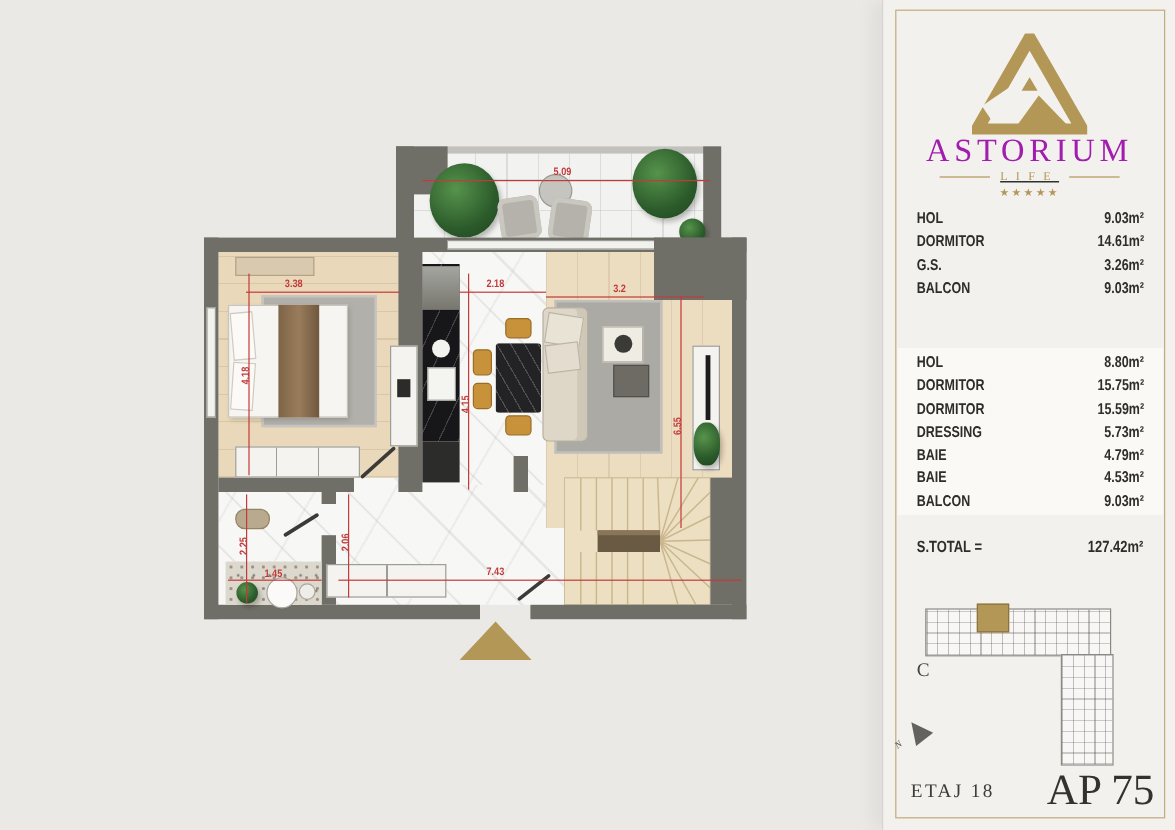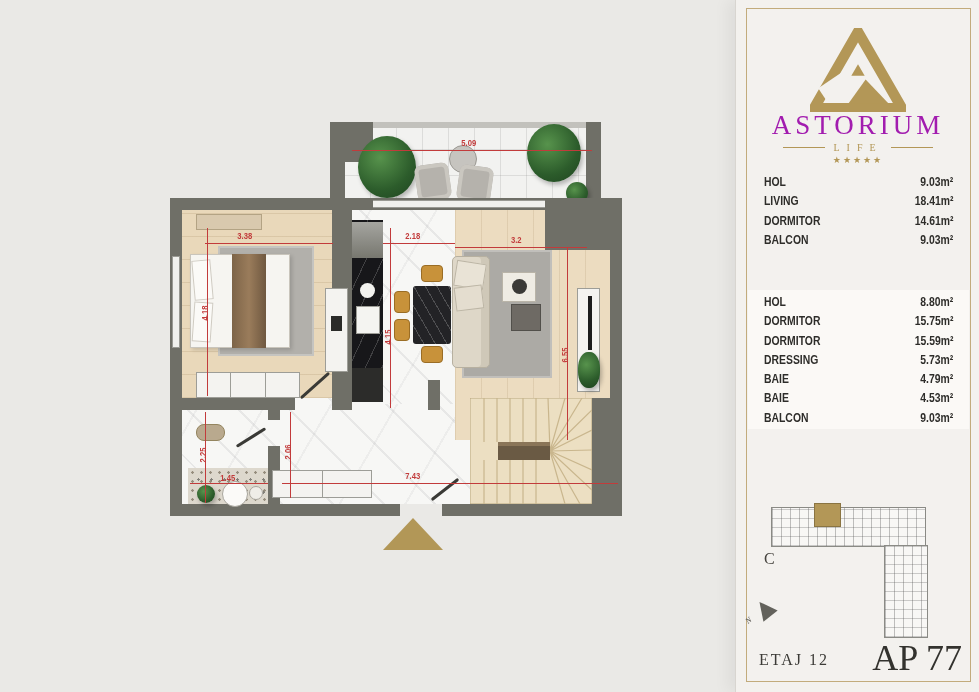--- a/index.html
+++ b/index.html
@@ -200,41 +200,41 @@
 
   <div class="abs" style="left:0;top:28px;width:244px;text-align:center;">
     <svg width="96" height="84" viewBox="0 0 100 88">
       <path d="M50 4 L96 84 L4 84 Z" fill="none" stroke="#b39757" stroke-width="11"></path>
       <rect x="8" y="48" width="50" height="14" fill="#f3f1ee" transform="rotate(-34 33 55)"></rect>
       <path d="M58 54 L82 79 L40 79 Z" fill="#b39757"></path>
       <path d="M50 38 L57 50 L43 50 Z" fill="#b39757"></path>
     </svg>
   </div>
   <div class="abs brandword" style="top:110px;">ASTORIUM</div>
-  <div class="abs liferow" style="top:142px;">
+  <div class="abs liferow" style="top:142px;text-decoration:underline;">
     <span class="lifeline"></span>
     <span class="lifetext">LIFE</span>
     <span class="lifeline"></span>
   </div>
   <div class="abs stars" style="top:155px;">★★★★★</div>
 
   <div class="abs" style="left:28px;top:172px;right:27px;">
     <div class="arearow">
         <span class="arealab">HOL</span>
         <span class="areaval">9.03m²</span>
       </div>
     <div class="arearow">
-        <span class="arealab">LIVING</span>
-        <span class="areaval">18.41m²</span>
-      </div>
-    <div class="arearow">
         <span class="arealab">DORMITOR</span>
         <span class="areaval">14.61m²</span>
       </div>
     <div class="arearow">
+        <span class="arealab">G.S.</span>
+        <span class="areaval">3.26m²</span>
+      </div>
+    <div class="arearow">
         <span class="arealab">BALCON</span>
         <span class="areaval">9.03m²</span>
       </div>
   </div>
 
   <div class="abs" style="left:28px;top:292px;right:27px;">
     <div class="arearow">
         <span class="arealab">HOL</span>
         <span class="areaval">8.80m²</span>
       </div>
@@ -258,26 +258,30 @@
         <span class="arealab">BAIE</span>
         <span class="areaval">4.53m²</span>
       </div>
     <div class="arearow">
         <span class="arealab">BALCON</span>
         <span class="areaval">9.03m²</span>
       </div>
   </div>
 
   <div class="abs" style="left:28px;top:446px;right:27px;">
+    <div class="totrow">
+        <span class="totlab">S.TOTAL =</span>
+        <span class="totval">127.42m²</span>
+      </div>
   </div>
 
   <div class="abs" style="left:0;top:500px;width:244px;height:140px;">
     <div class="abs bldg" style="left:35px;top:7px;width:155px;height:40px;"></div>
     <div class="abs bldg" style="left:148px;top:45px;width:44px;height:93px;"></div>
     <div class="abs" style="left:78px;top:3px;width:27px;height:24px;background:#b39757;border:1px solid #8a7442;box-sizing:border-box;"></div>
     <div class="abs serif" style="left:28px;top:50px;font-size:16px;color:#46443f;">C</div>
     <div class="abs" style="left:20px;top:100px;width:0;height:0;border-left:9px solid transparent;border-right:9px solid transparent;border-bottom:18px solid #63625c;transform:rotate(-38deg);"></div>
     <div class="abs serif" style="left:10px;top:116px;font-size:8px;font-style:italic;color:#55534e;transform:rotate(-38deg);">N</div>
   </div>
 
-  <div class="abs serif" style="left:23px;top:651px;font-size:16px;letter-spacing:2px;color:#3c3b37;">ETAJ 12</div>
-  <div class="abs serif" style="right:18px;top:637px;font-size:36px;color:#33322e;">AP 77</div>
+  <div class="abs serif" style="left:23px;top:651px;font-size:16px;letter-spacing:2px;color:#3c3b37;">ETAJ 18</div>
+  <div class="abs serif" style="right:18px;top:637px;font-size:36px;color:#33322e;">AP 75</div>
 </div>
 
 </body></html>

